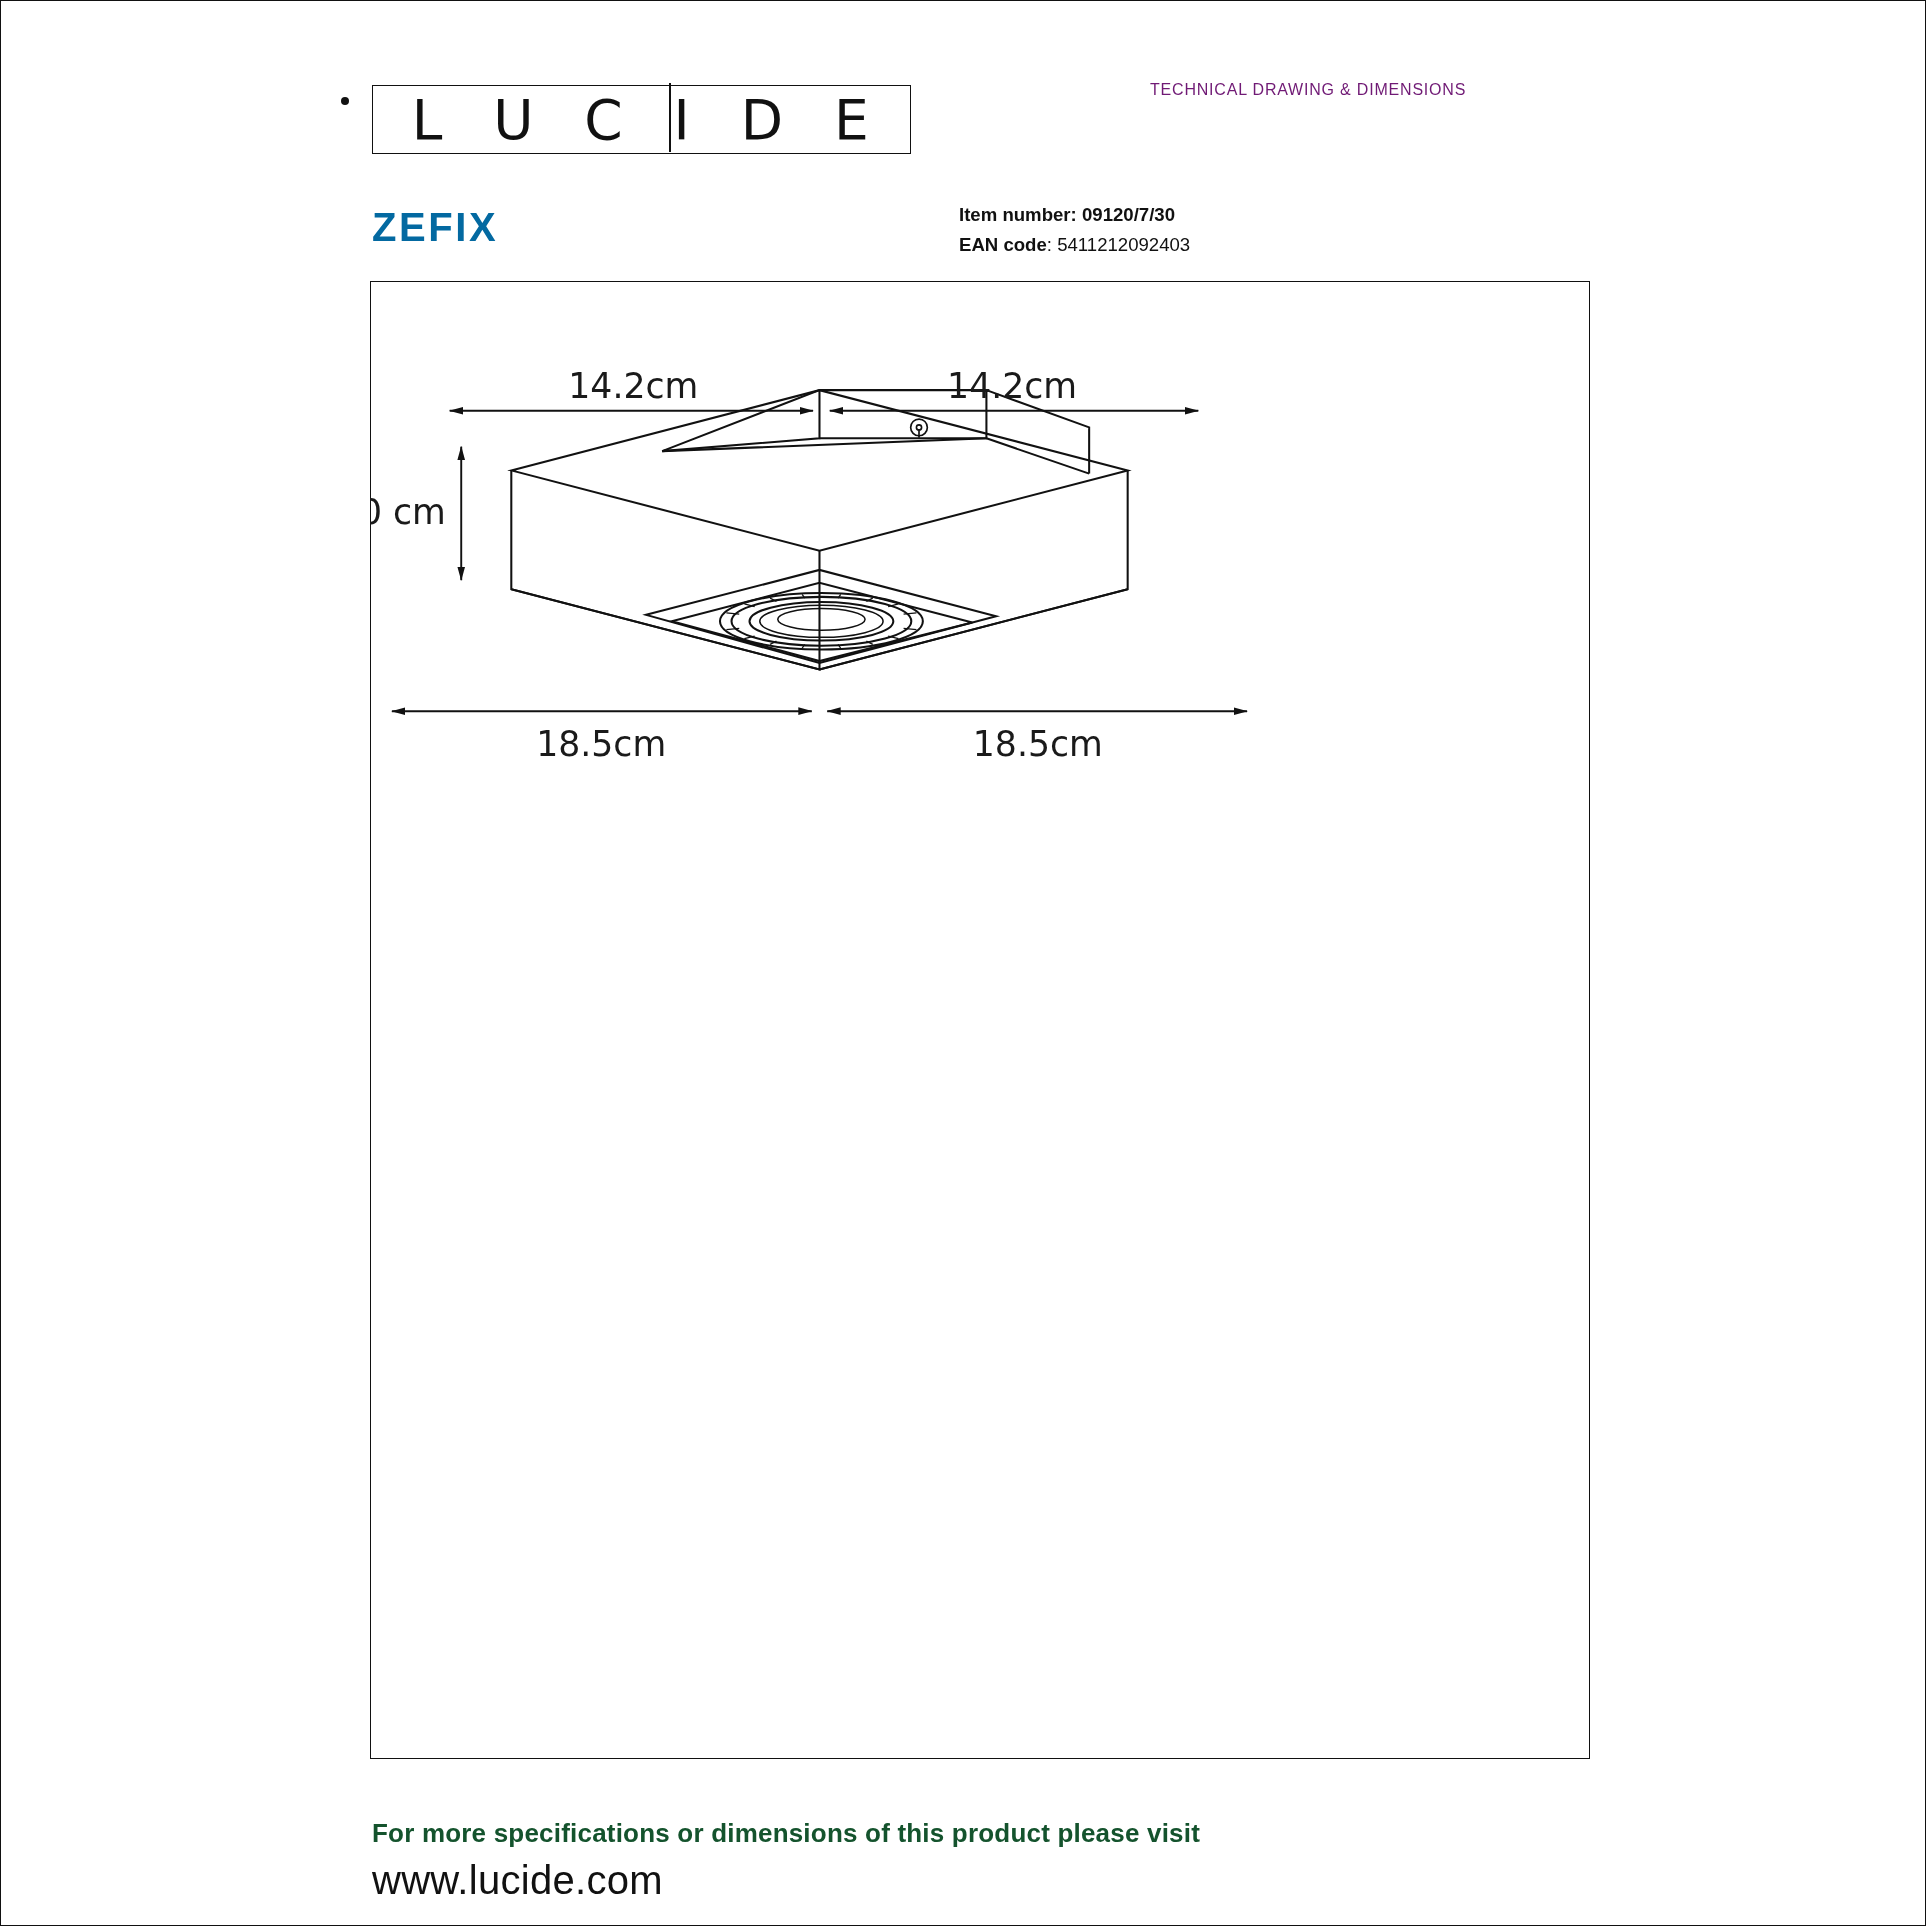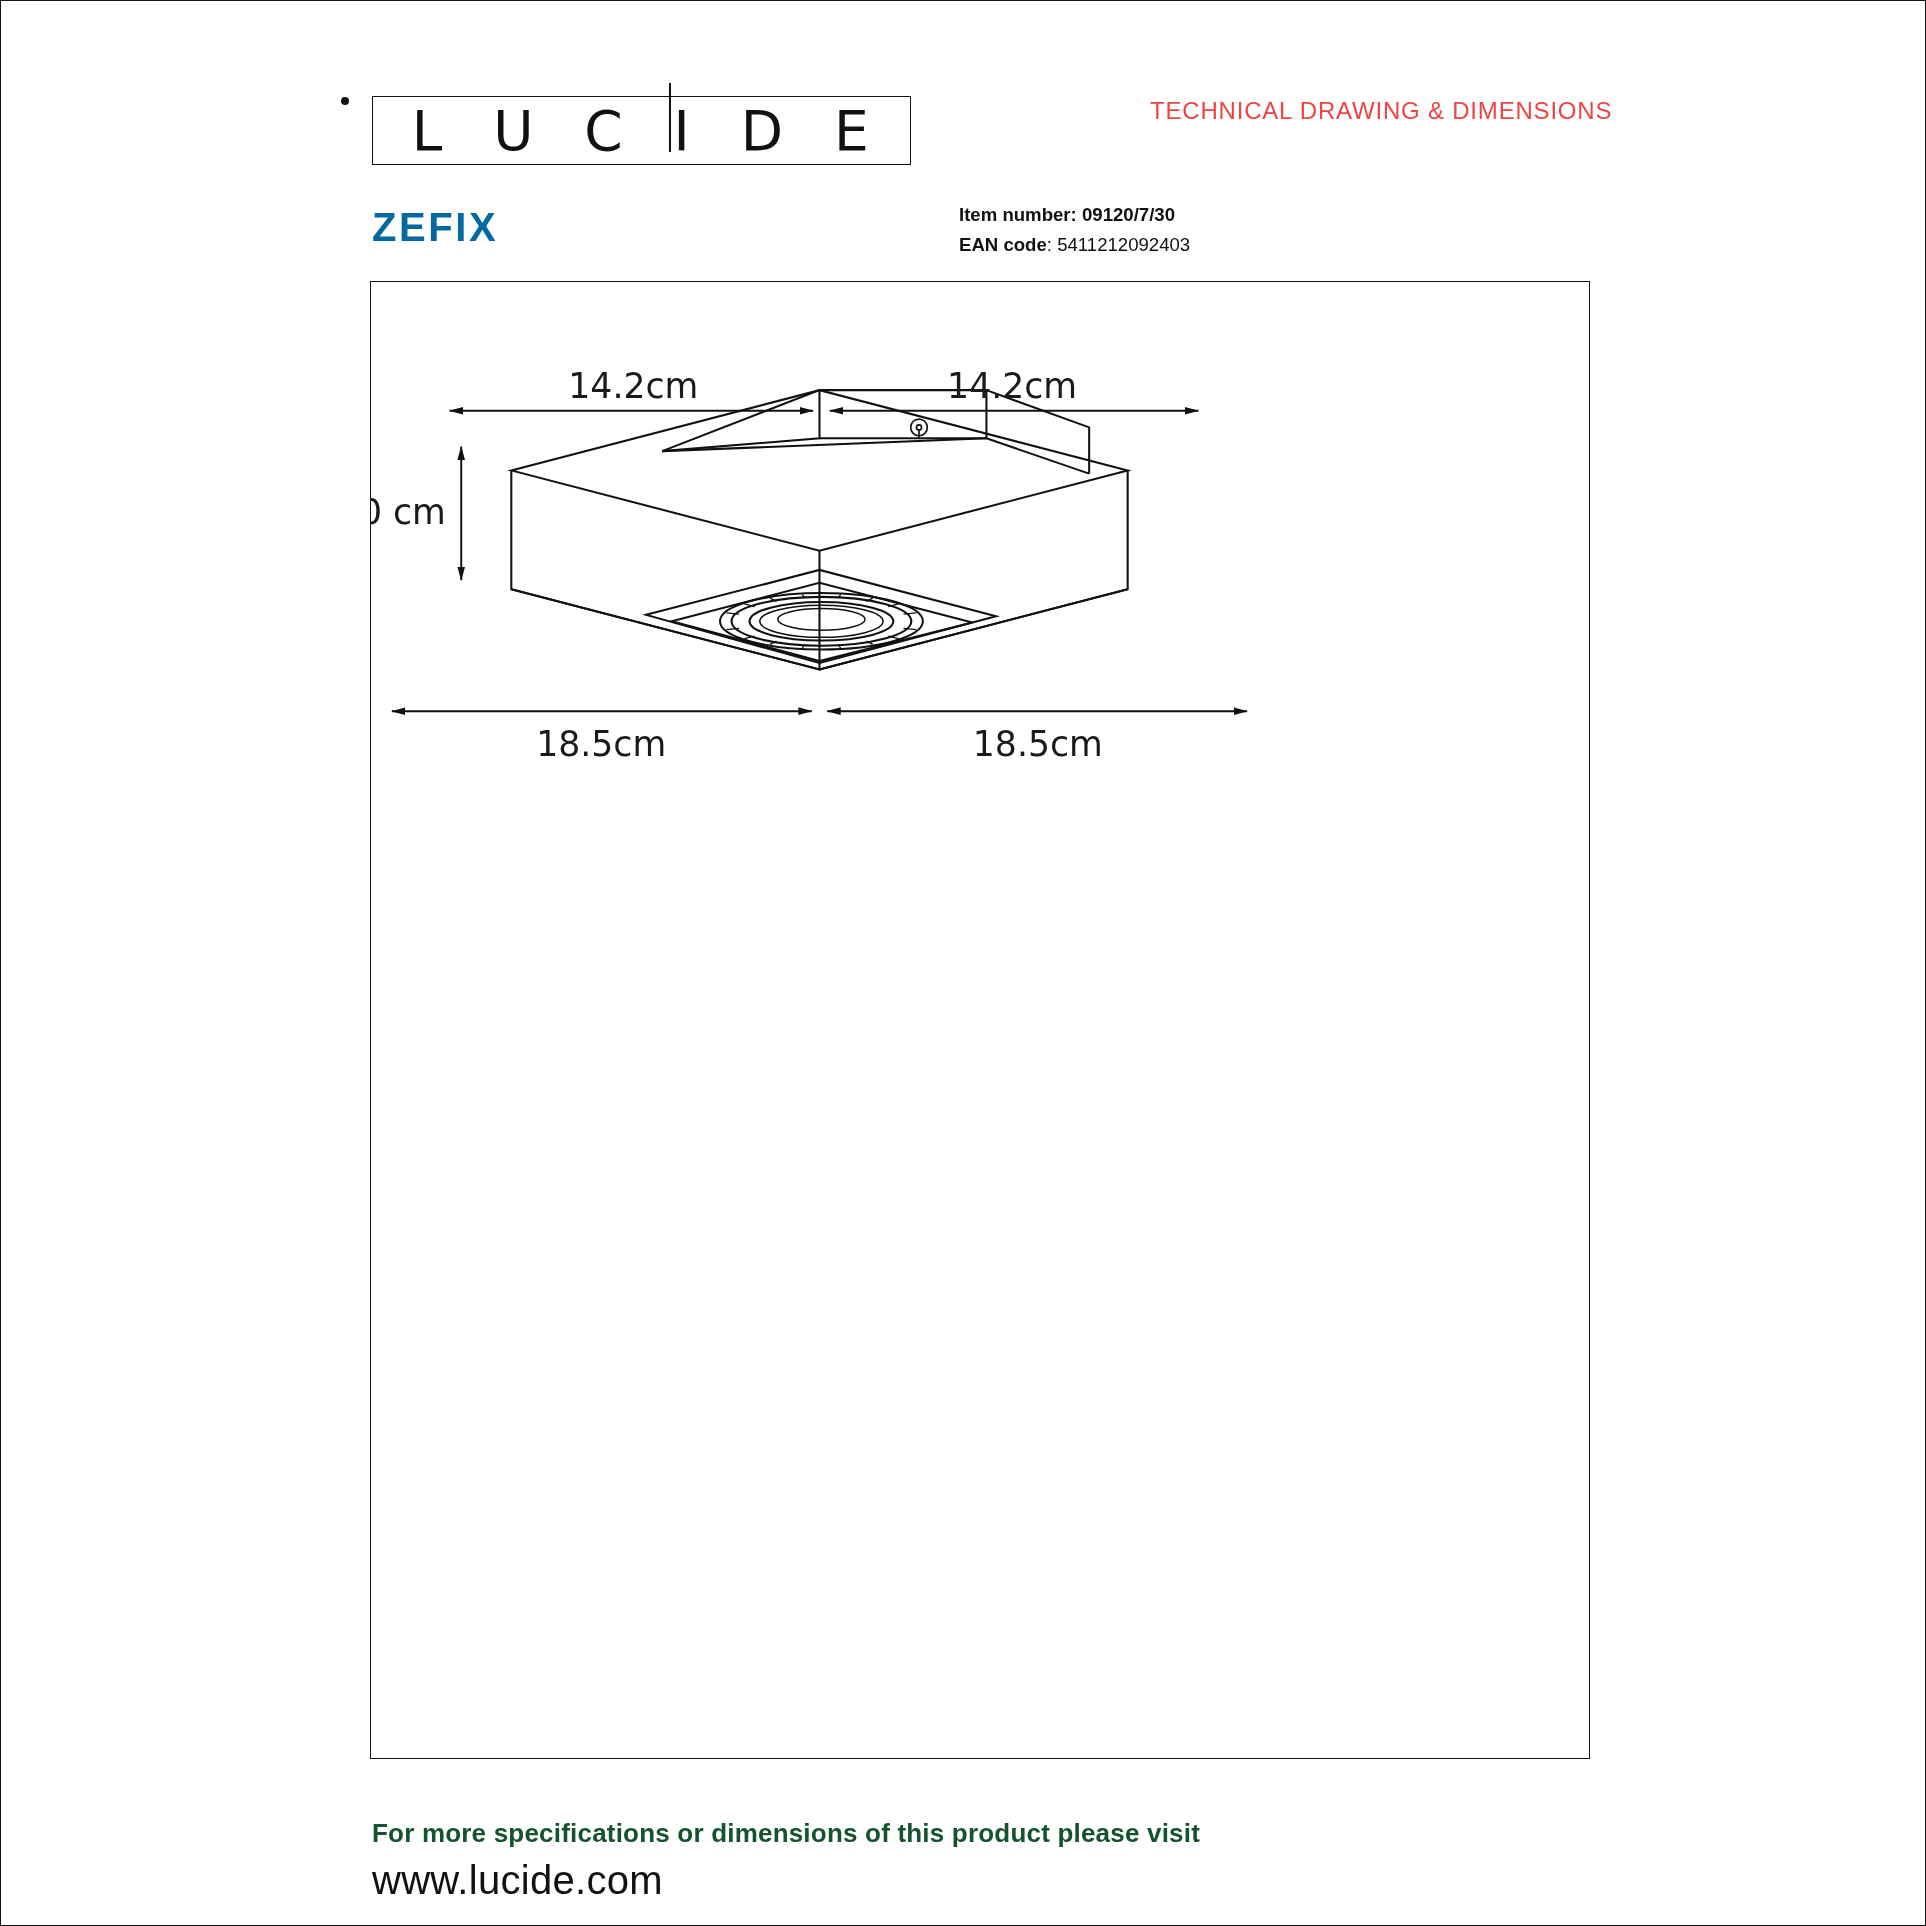--- a/index.html
+++ b/index.html
@@ -19,21 +19,21 @@
     position: absolute;
     left: 0; top: 0;
     width: 1926px; height: 1926px;
     border: 1.9px solid #111;
     box-sizing: border-box;
   }
   
   .logo-box {
     position: absolute;
     left: 371px;
-    top: 95px;
+    top: 84px;
     width: 539px;
     height: 69px;
     border: 1.9px solid #111;
     box-sizing: border-box;
   }
   .logo-text {
     position: absolute;
     left: 0; top: 0;
     width: 100%; height: 100%;
     display: flex;
@@ -59,24 +59,24 @@
     position: absolute;
     left: 668px;
     top: 82px;
     width: 1.9px;
     height: 69px;
     background: #111;
   }
   .tech-title {
     position: absolute;
     left: 1149px;
-    top: 96px;
-    font-size: 24px;
+    top: 80px;
+    font-size: 16px;
     letter-spacing: 0.8px;
-    color: #ef4444;
+    color: #701a75;
     font-family: "Liberation Sans", sans-serif;
   }
   .product-name {
     position: absolute;
     left: 371px;
     top: 204px;
     font-size: 40px;
     font-weight: bold;
     letter-spacing: 2.6px;
     color: #0369a1;

